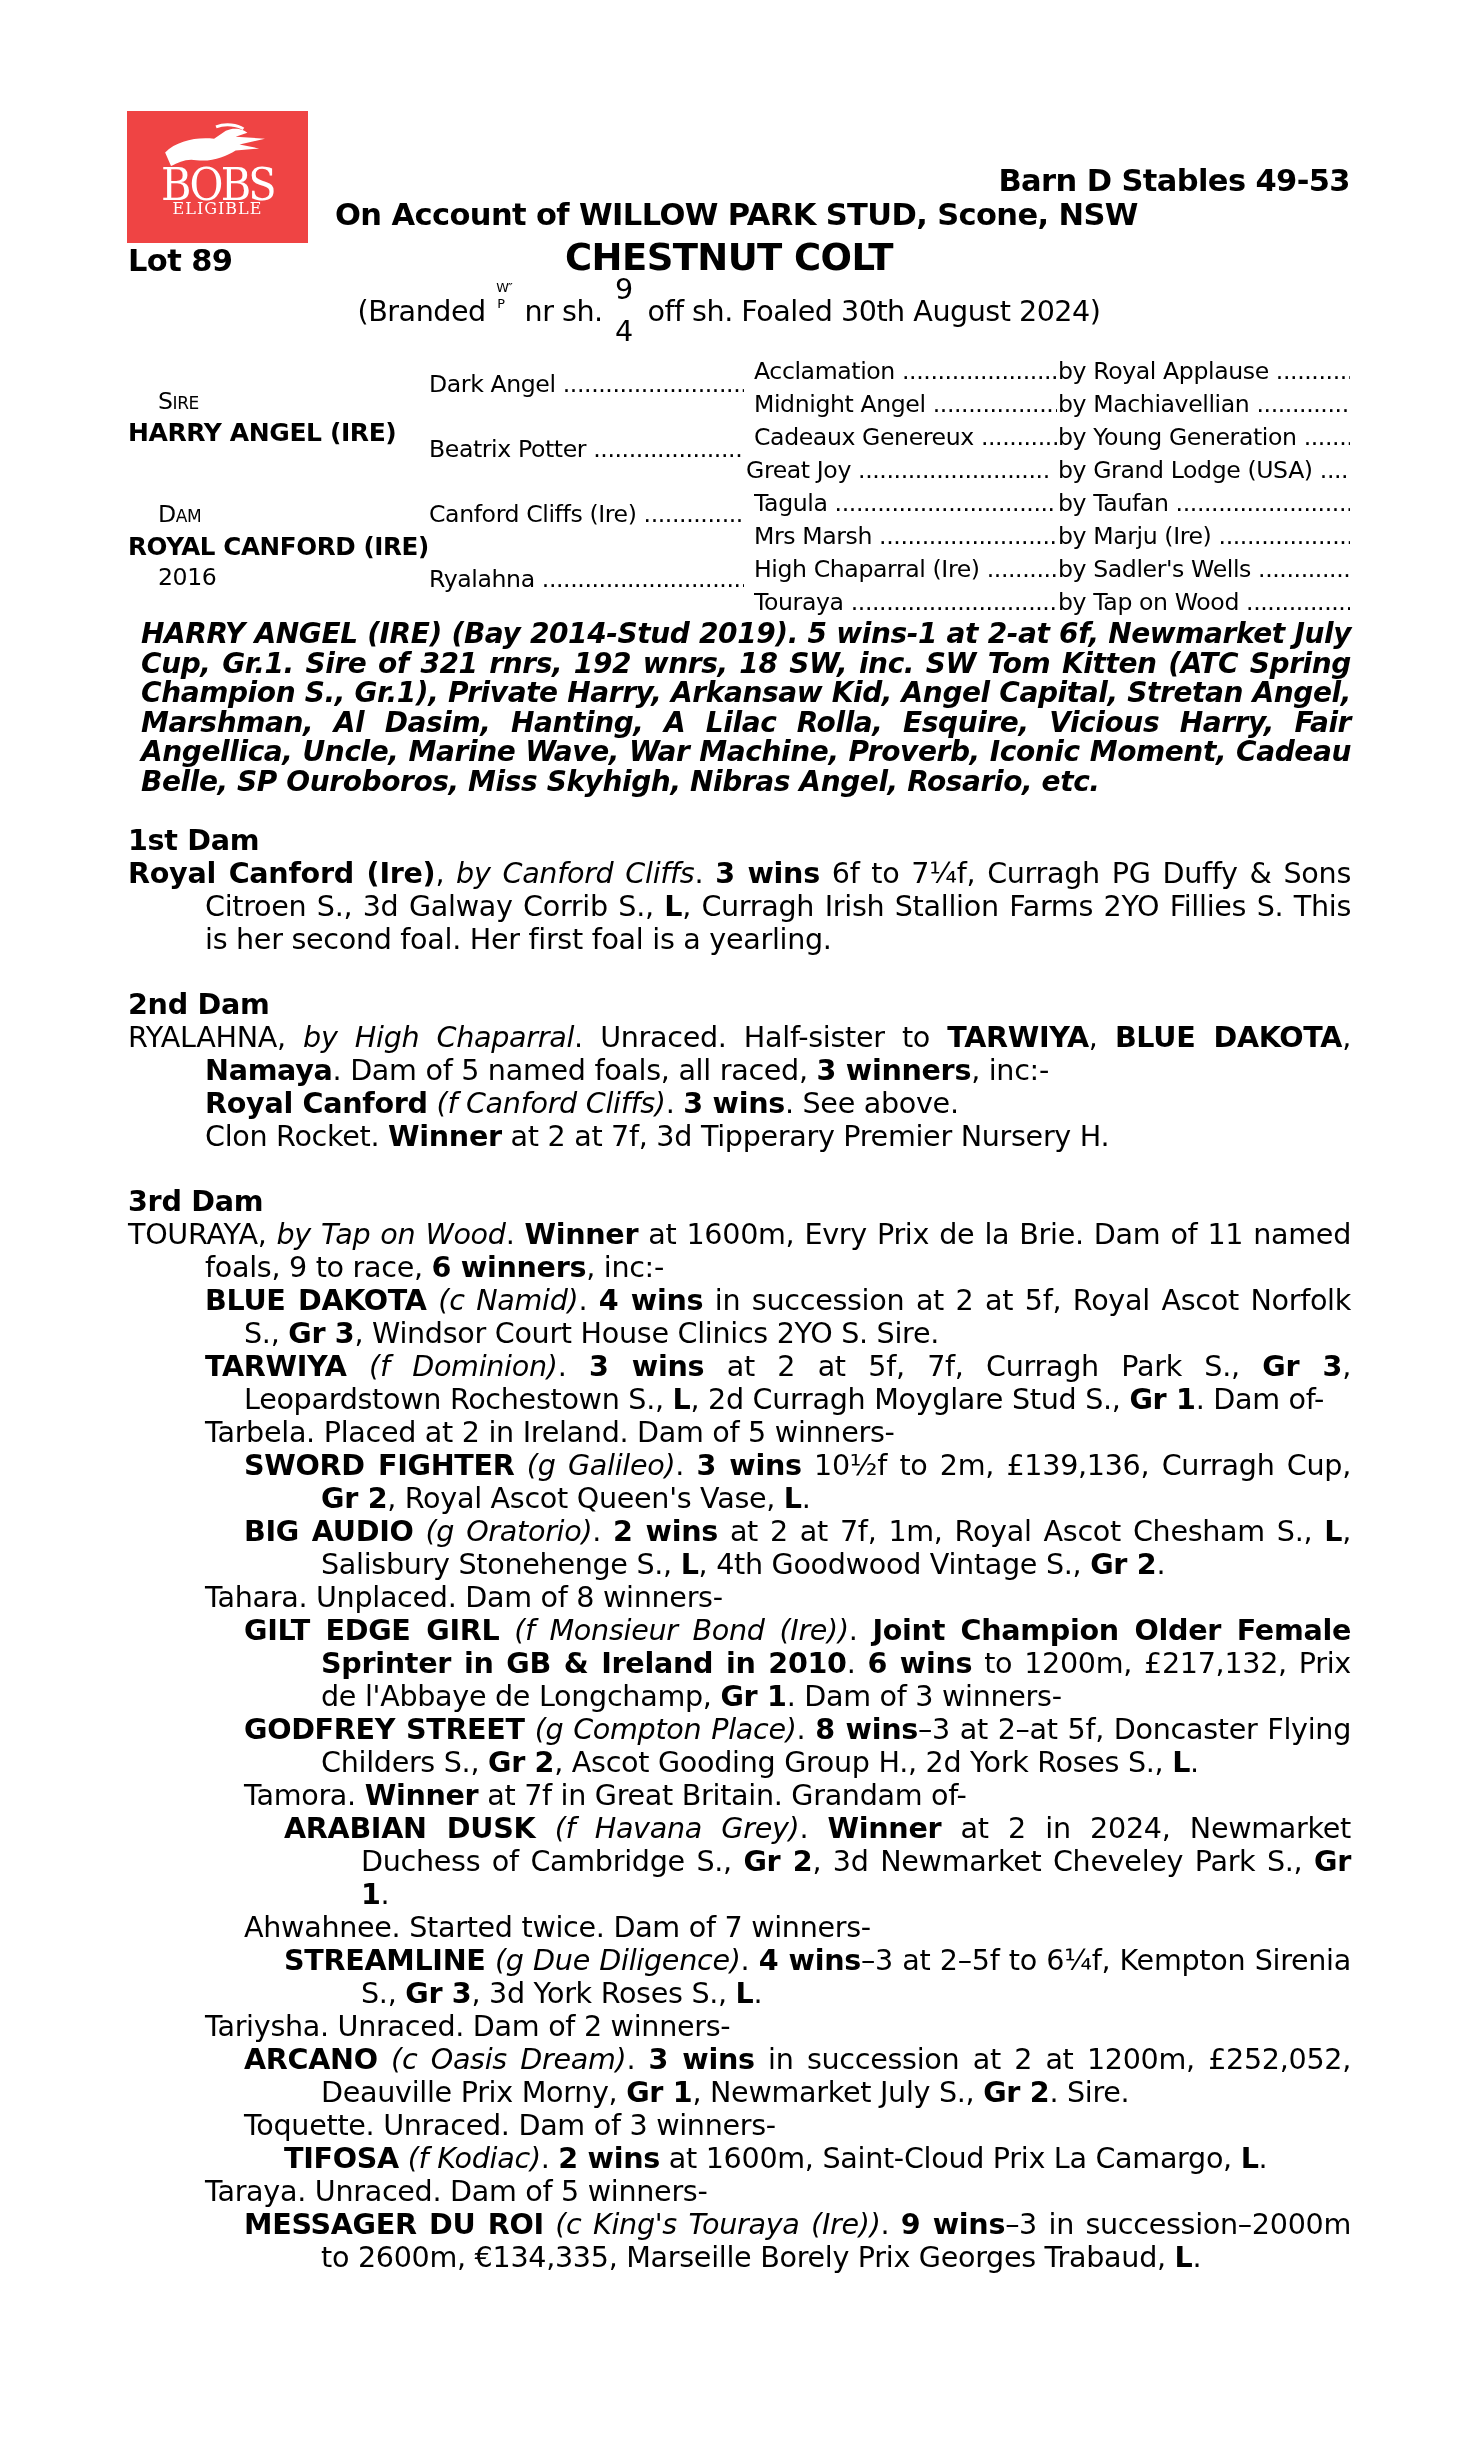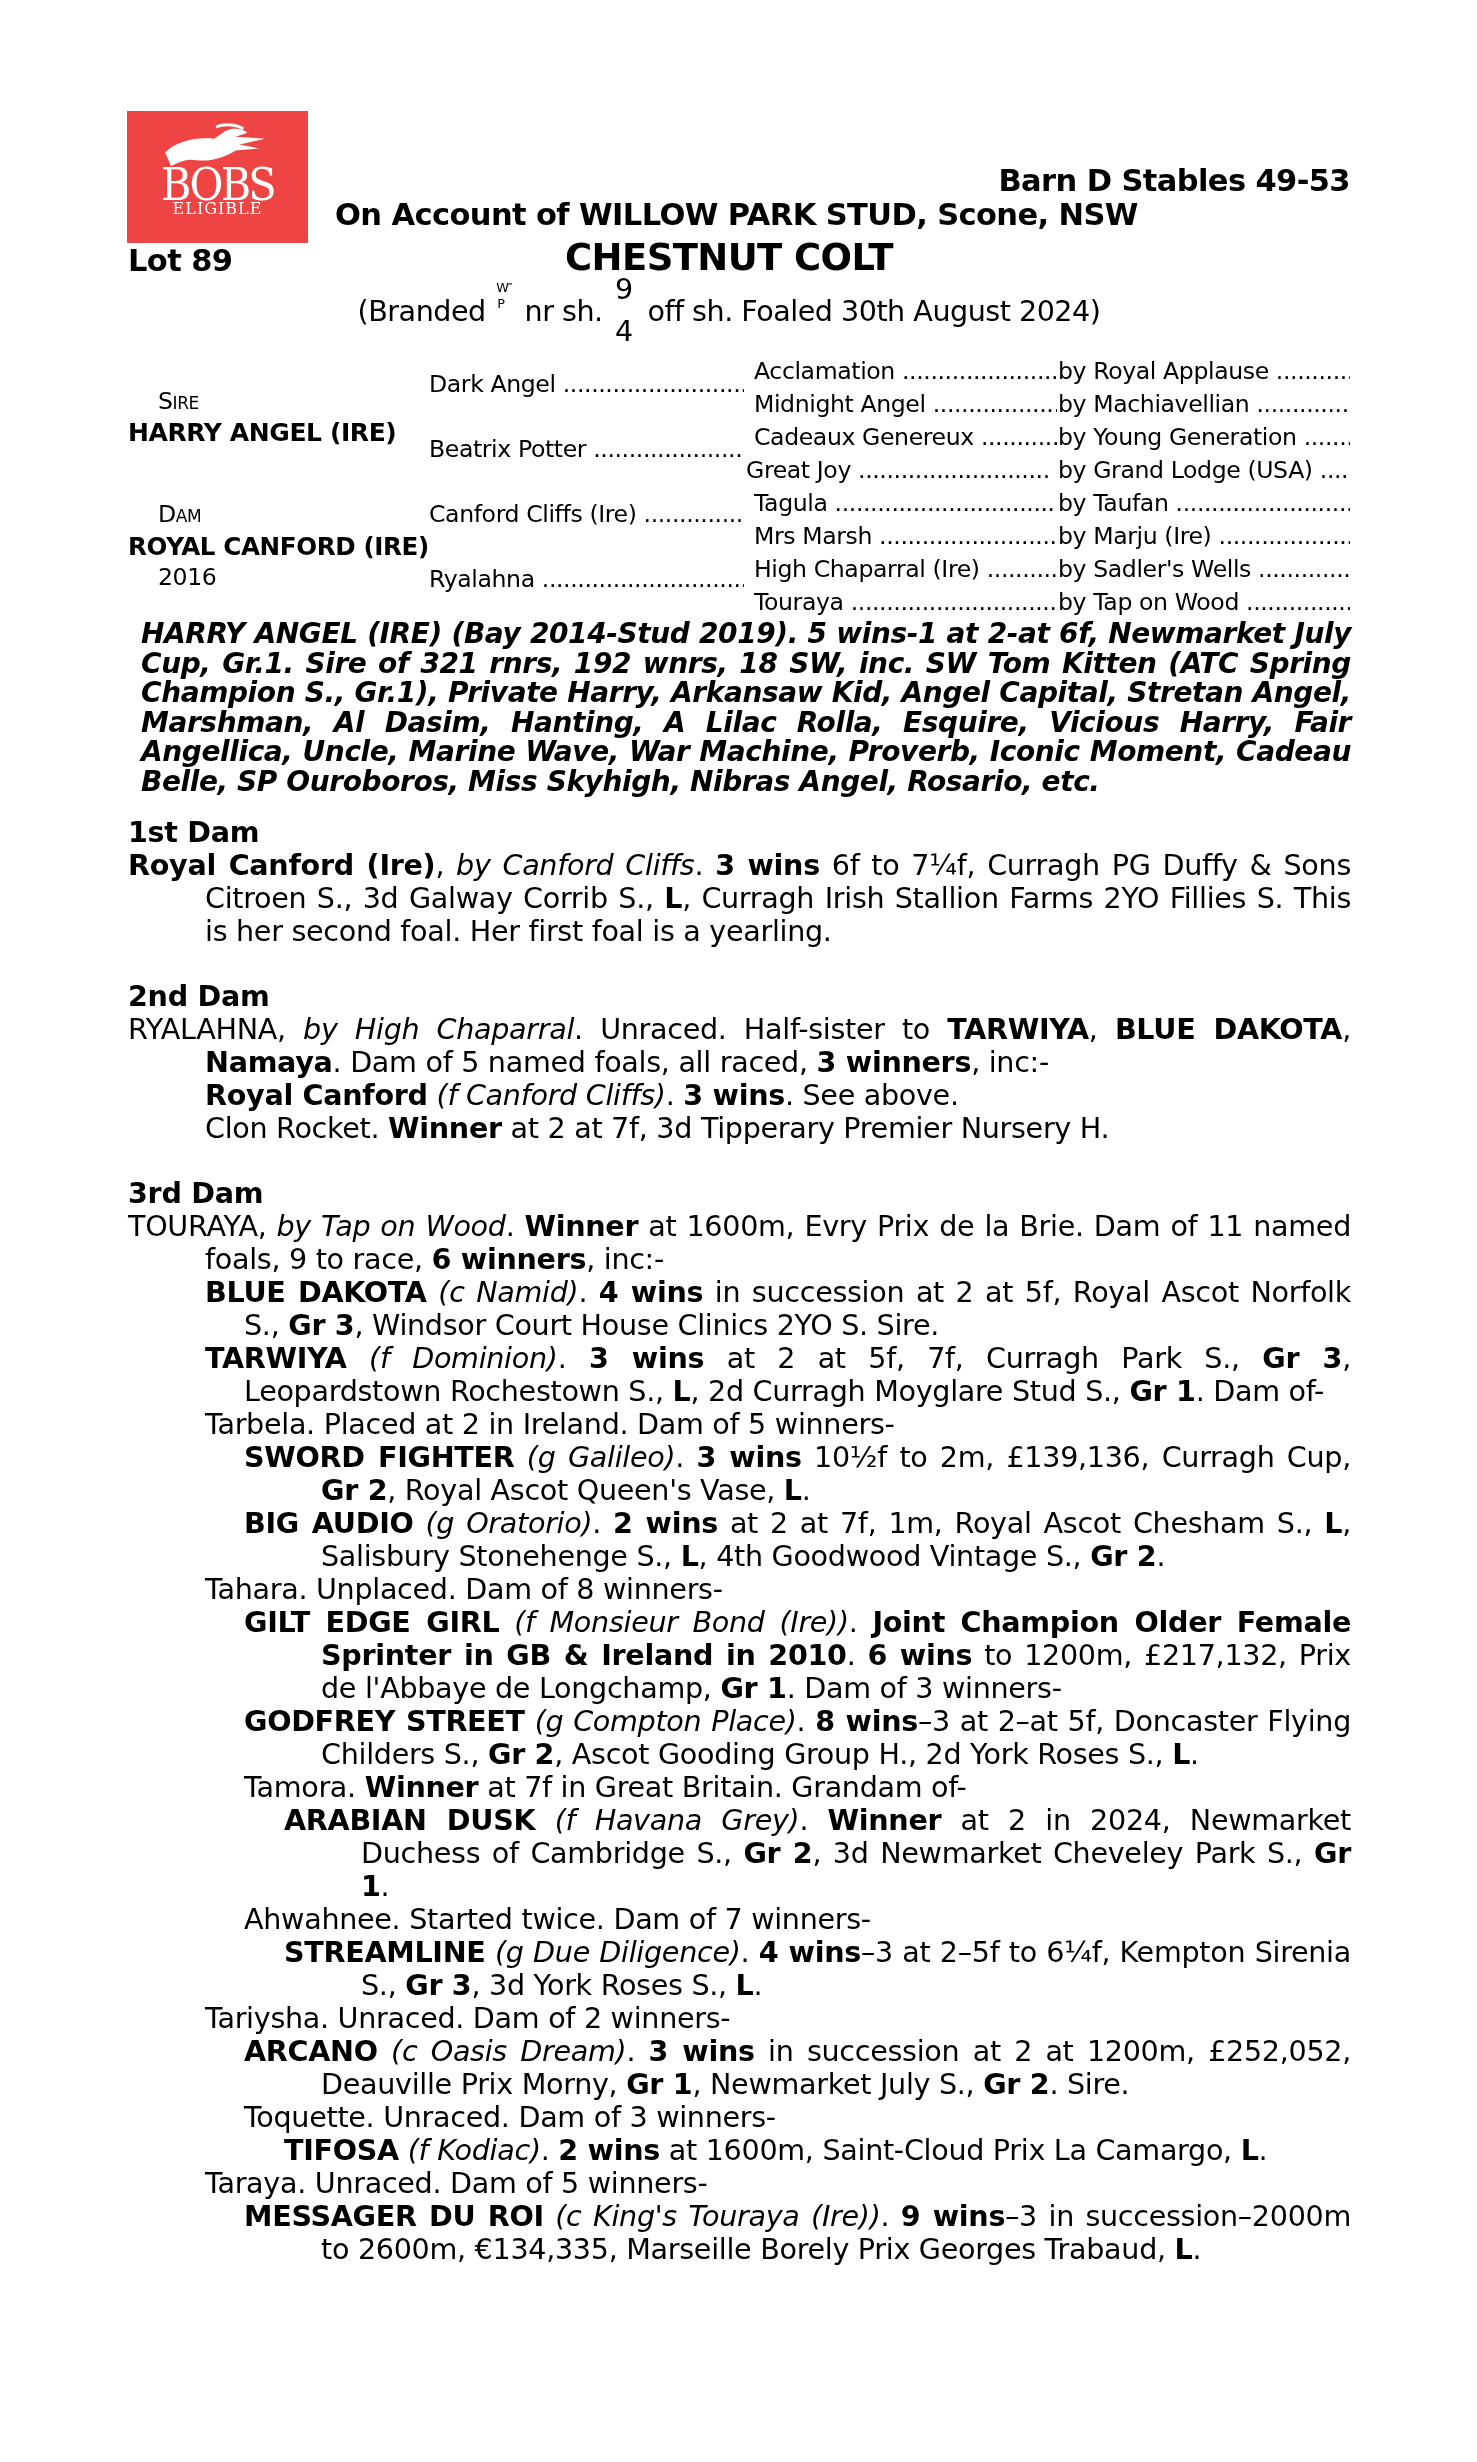--- a/index.html
+++ b/index.html
@@ -26,21 +26,21 @@
   .frac .d{position:absolute;left:3.9px;top:19.7px;font-size:28.6px;}
   .ped{font-size:23.6px;letter-spacing:-0.4px;white-space:nowrap;}
   .ped-sc{font-variant:small-caps;}
   .bold{font-weight:bold;}
   .cell{position:absolute;white-space:nowrap;overflow:hidden;}
   .cell::after{content:" ..............................................................................";}
   .sirepara{left:141px;top:619px;width:1210px;font-weight:bold;font-style:italic;font-size:28px;line-height:29.6px;
      text-align:justify;letter-spacing:-0.4px;}
   .body{left:128px;top:816px;width:1223px;font-size:28.6px;line-height:33px;letter-spacing:-0.3px;}
   .sec-h{font-weight:bold;margin-top:32px;}
-  .sec-h:first-child{margin-top:0;}
+  .sec-h:first-child{margin-top:8px;}
   .para{text-align:justify;text-align-last:left;}
   .l0{padding-left:77px;text-indent:-77px;}
   .l1{padding-left:77px;text-indent:-39px;margin-left:39px;}
   .l2{margin-left:77px;padding-left:77px;text-indent:-77px;}
   .l3{margin-left:116px;padding-left:77px;text-indent:-77px;}
   .l4{margin-left:156px;padding-left:77px;text-indent:-77px;}
   b{font-weight:bold;}
   i{font-style:italic;}
 </style>
 </head>

